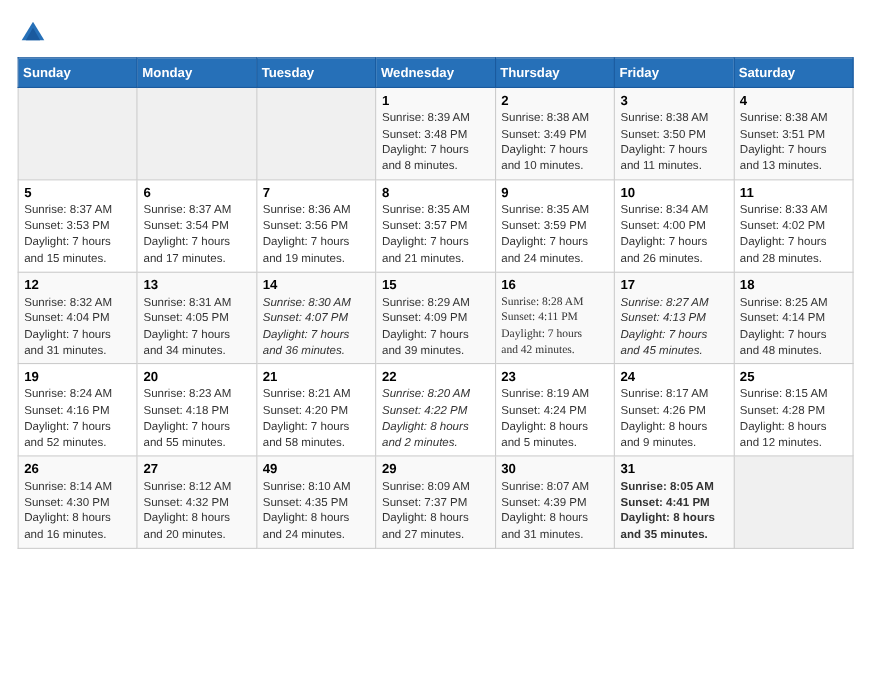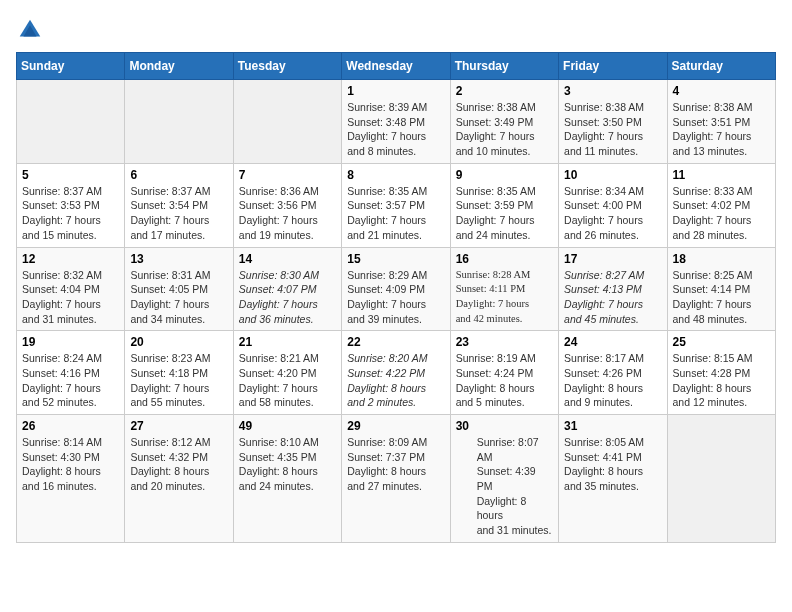--- a/index.html
+++ b/index.html
@@ -330,28 +330,28 @@
         </td>
         <td>
           <span class="day-num">29</span>
           <div class="day-info" style="white-space: pre-line;">Sunrise: 8:09 AM
 Sunset: 7:37 PM
 Daylight: 8 hours
 and 27 minutes.</div>
         </td>
         <td>
           <span class="day-num">30</span>
-          <div class="day-info" style="white-space: pre-line; margin-left: 21px;">Sunrise: 8:07 AM
+          <div class="day-info" style="white-space: pre-line;">Sunrise: 8:07 AM
 Sunset: 4:39 PM
 Daylight: 8 hours
 and 31 minutes.</div>
         </td>
         <td>
           <span class="day-num">31</span>
-          <div class="day-info" style="white-space: pre-line;">Sunrise: 8:05 AM
+          <div class="day-info" style="white-space: pre-line; font-weight: bold;">Sunrise: 8:05 AM
 Sunset: 4:41 PM
 Daylight: 8 hours
 and 35 minutes.</div>
         </td>
         <td class="empty-cell"></td>
       </tr>
     </tbody>
 </table>
 
 </body></html>

